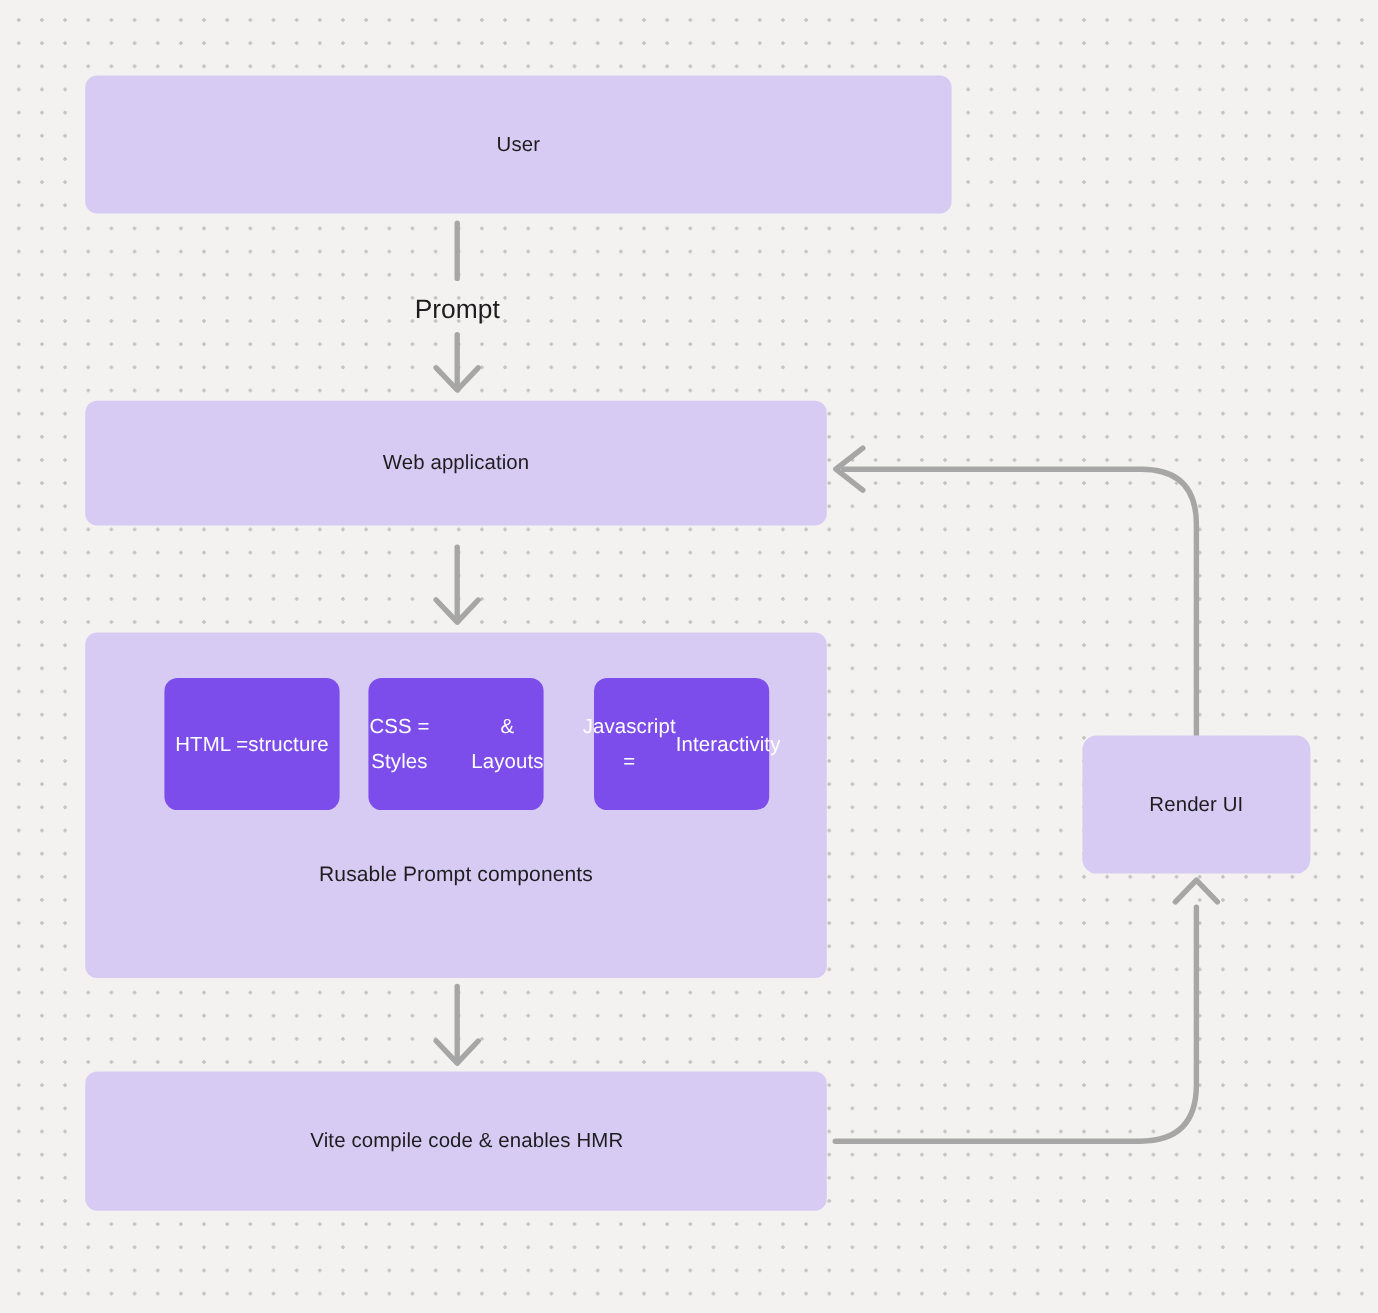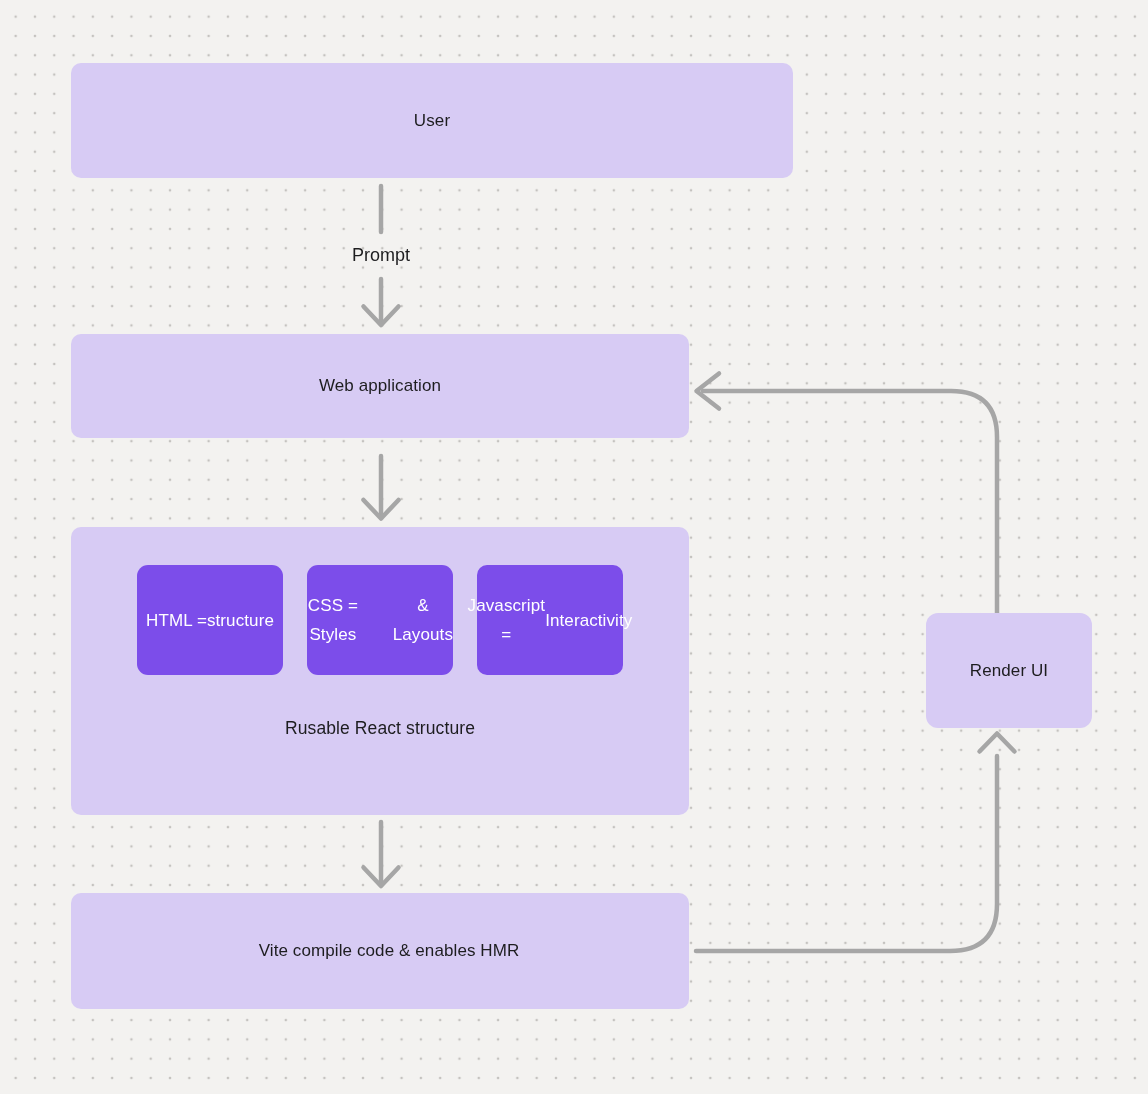--- a/index.html
+++ b/index.html
@@ -42,46 +42,46 @@
     border-radius:10px;
     display:flex;align-items:center;justify-content:center;
     color:var(--text-dark);
     font-size:17px;font-weight:500;
     letter-spacing:.1px;
   }
   .node--user{left:71px;top:63px;width:722px;height:115px;}
   .node--webapp{left:71px;top:334px;width:618px;height:104px;}
   .node--group{left:71px;top:527px;width:618px;height:288px;display:block;}
   .node--vite{left:71px;top:893px;width:618px;height:116px;padding-left:18px;}
-  .node--render{left:902px;top:613px;width:166px;height:115px;border-radius:12px;margin-left:24px;}
+  .node--render{left:902px;top:613px;width:190px;height:115px;border-radius:12px;}
   .chip{
     position:absolute;top:38px;width:146px;height:110px;
     background:var(--component-fill);
     border-radius:11px;
     display:flex;flex-direction:row;align-items:center;justify-content:center;
     color:var(--text-light);
     font-size:17px;font-weight:500;
     line-height:29px;text-align:center;
   }
   .chip--html{left:66px;}
   .chip--css{left:236px;gap:34px;}
-  .chip--js{left:406px;border-radius:10px;}
+  .chip--js{left:424px;}
   .group-caption{
     position:absolute;left:0;top:718px;width:618px;
     text-align:center;
     color:var(--text-dark);
     font-size:17.5px;font-weight:500;
   }
   .node--group .group-caption{top:718px;}
   .group-caption-inner{position:absolute;left:0;top:191px;width:618px;text-align:center;}
   .edge-label{
     position:absolute;left:321px;top:245px;width:120px;
     text-align:center;
     color:var(--text-dark);
-    font-size:18px;font-weight:500;
+    font-size:22px;font-weight:500;
   }
 </style>
 </head>
 <body>
 
 <div class="canvas">
 
   <svg class="connectors" viewBox="0 0 1148 1094" aria-hidden="true">
     <g class="stroke">
       <path d="M381 186 L381 232"></path>
@@ -124,21 +124,21 @@
       <span>structure</span>
     </div>
     <div class="chip chip--css">
       <span>CSS = Styles</span>
       <span>&amp; Layouts</span>
     </div>
     <div class="chip chip--js">
       <span>Javascript =</span>
       <span>Interactivity</span>
     </div>
-    <div class="group-caption-inner group-caption" style="top:191px">Rusable React structure</div>
+    <div class="group-caption-inner group-caption" style="top:191px">Rusable Prompt components</div>
   </div>
 
   <div class="node node--vite">
     <span>Vite compile code &amp; enables HMR</span>
   </div>
 
   <div class="node node--render">
     <span>Render UI</span>
   </div>
 

